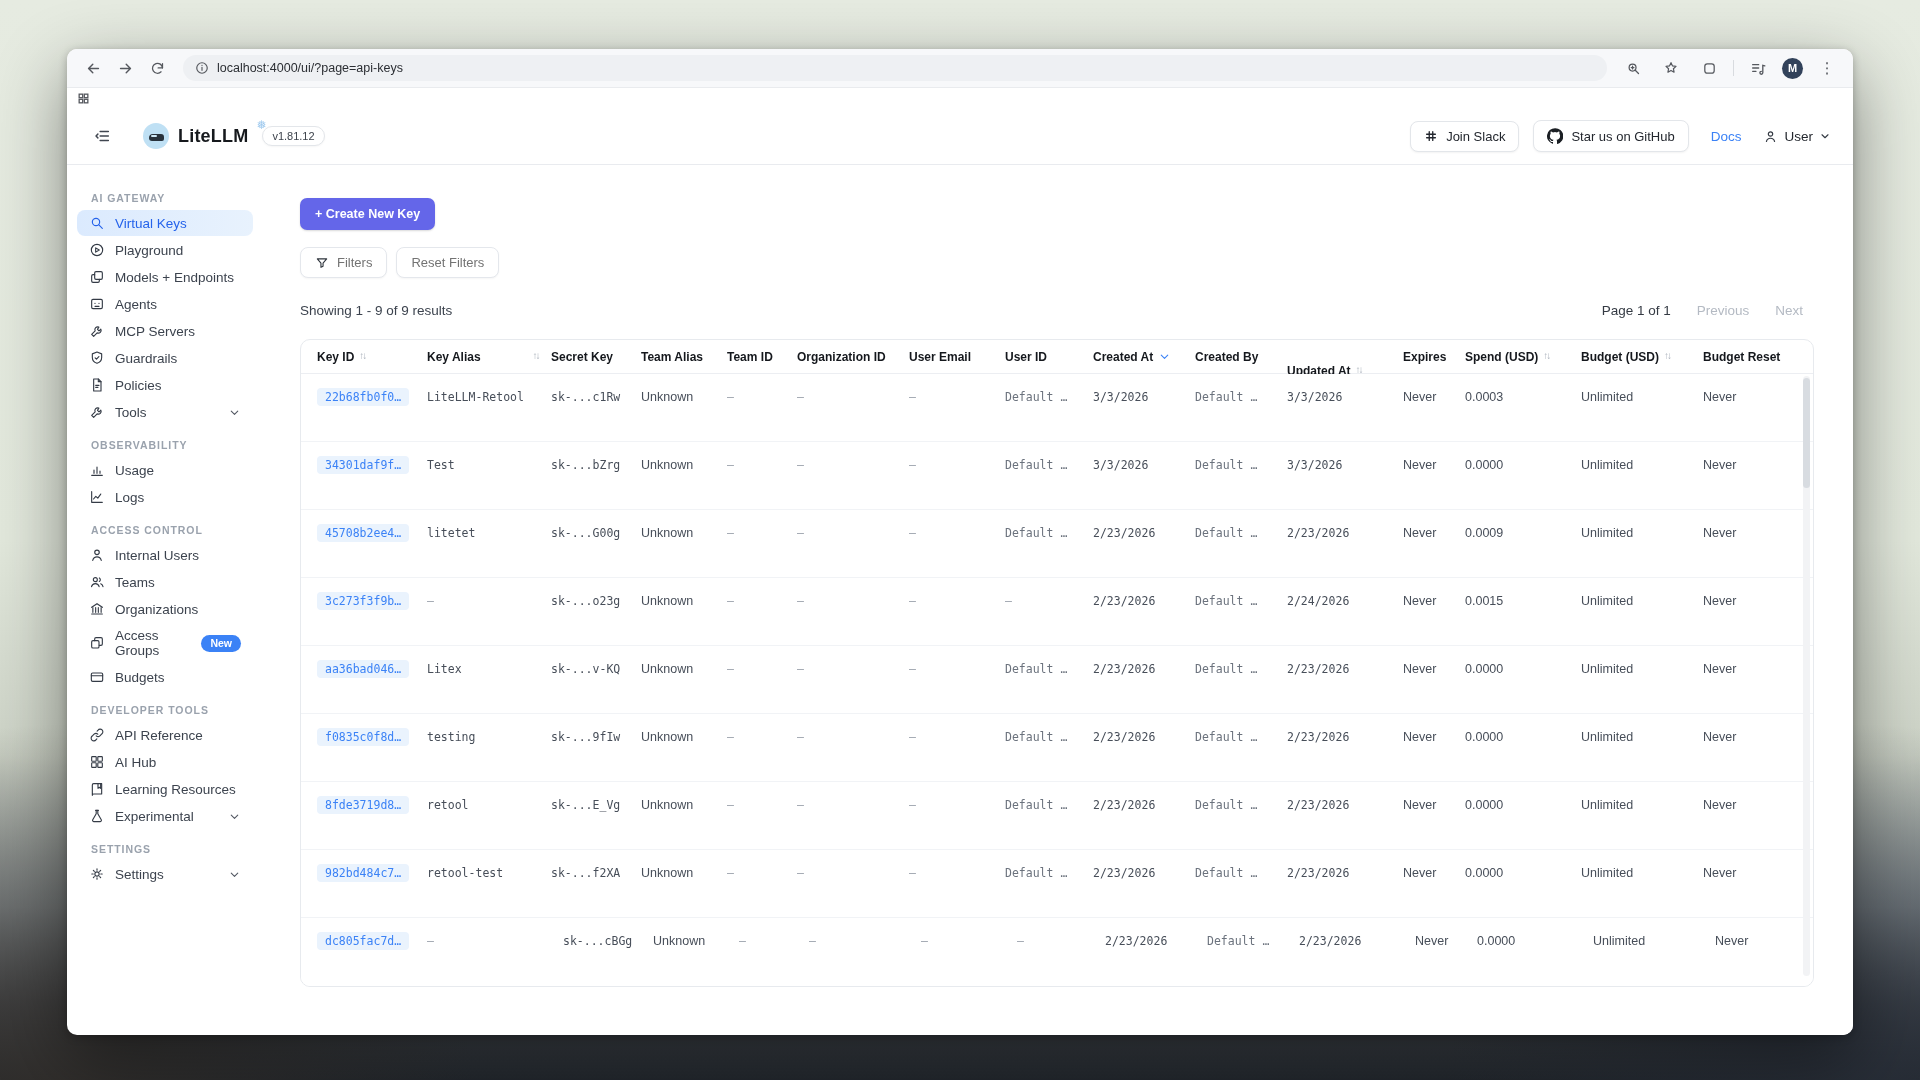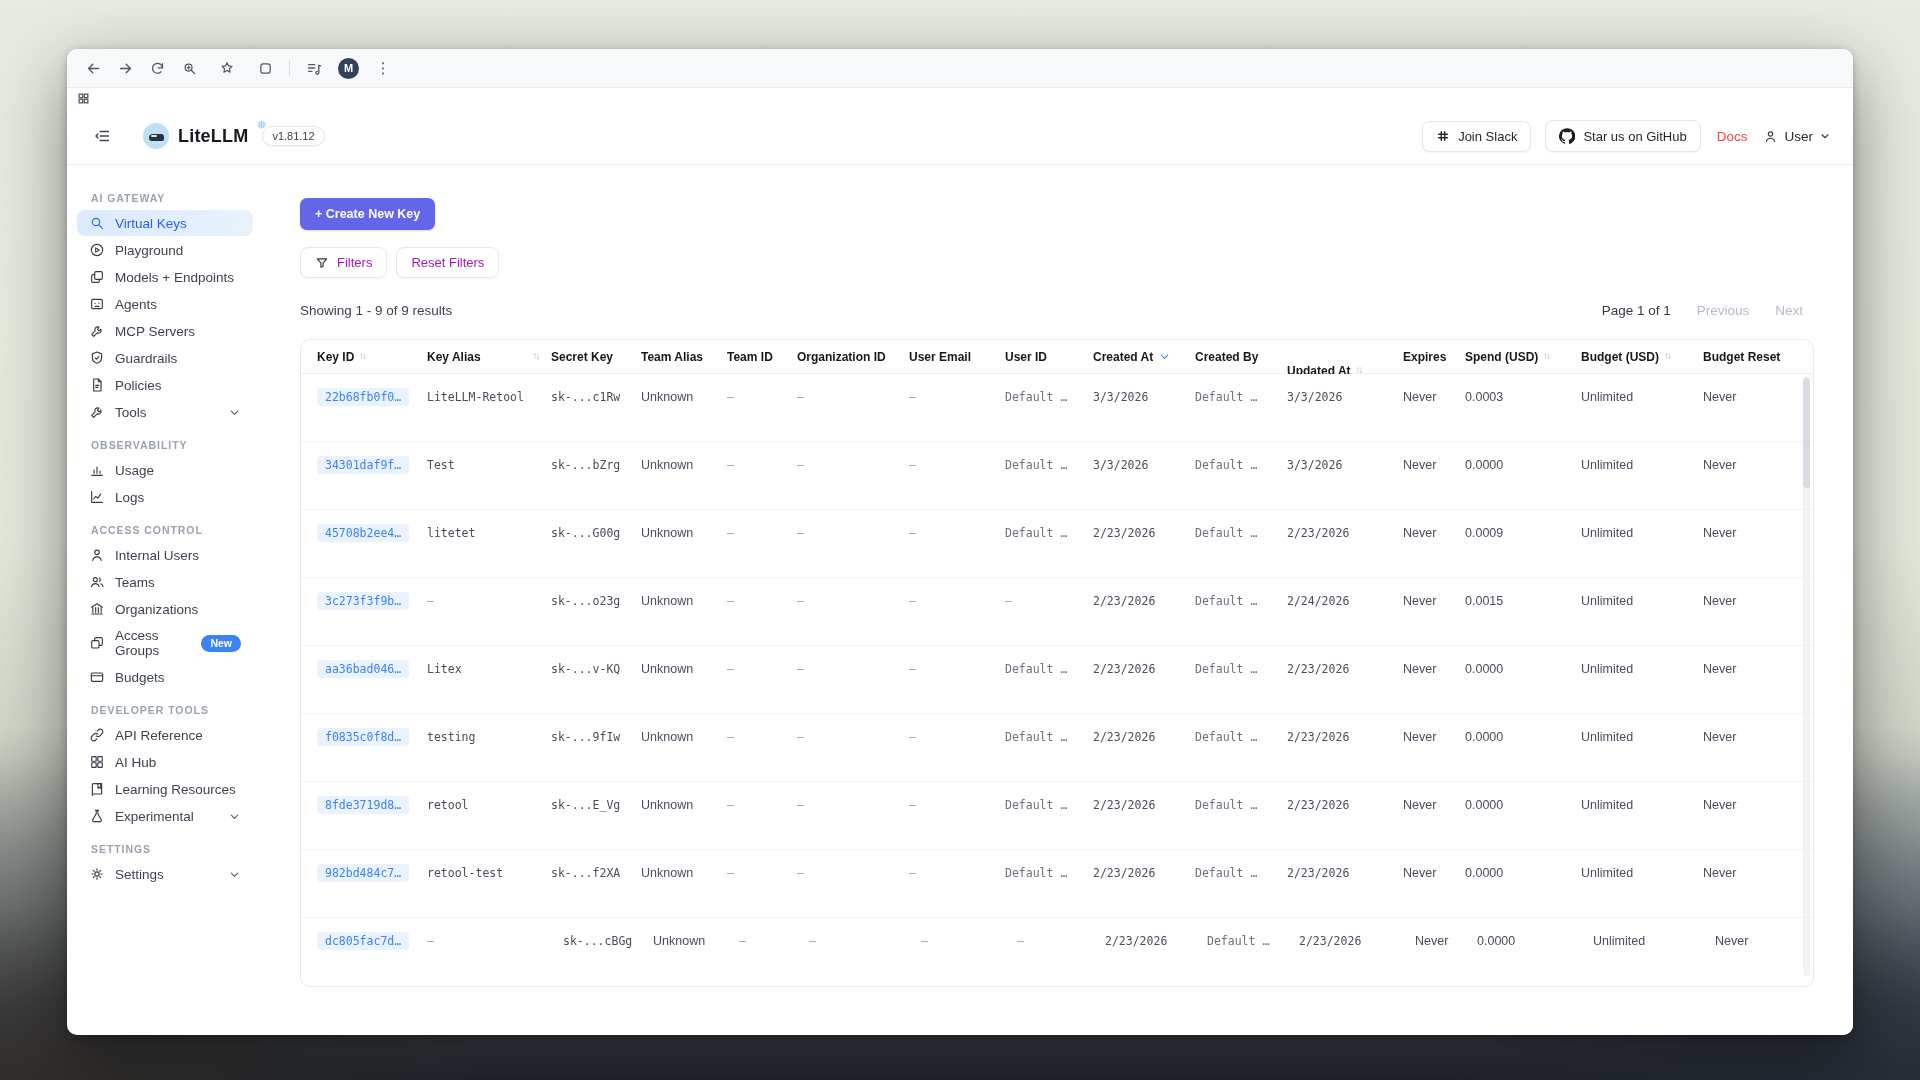--- a/index.html
+++ b/index.html
@@ -32,38 +32,38 @@
   .collapse-btn{width:26px;height:26px;display:flex;align-items:center;justify-content:center;color:#404650;margin-right:28px;}
   .logo-wrap{display:flex;align-items:center;gap:9px;}
   .logo-circle{width:26px;height:26px;border-radius:50%;background:#bfe0f4;display:flex;align-items:center;justify-content:center;position:relative;overflow:hidden;}
   .logo-train{width:15px;height:7px;background:#28323c;border-radius:4px 3px 2px 3px;position:relative;top:1px;}
   .logo-train:after{content:"";position:absolute;left:2px;top:1.5px;width:6px;height:2px;background:#cfe9f7;border-radius:1px;}
   .brand{font-size:18px;font-weight:700;color:#16191d;letter-spacing:.2px;}
   .ver-badge{margin-left:14px;position:relative;font-size:11px;color:#3d434c;background:#fff;border:1px solid #e3e6ea;border-radius:10px;padding:3px 9px;box-shadow:0 1px 2px rgba(0,0,0,.04);}
   .ver-spark{position:absolute;left:-7px;top:-9px;color:#9ec9ee;font-size:12px;}
   .header-right{margin-left:auto;display:flex;align-items:center;gap:14px;}
   .hbtn{display:flex;align-items:center;gap:8px;background:#fff;border:1px solid #e3e6ea;border-radius:8px;padding:7px 13px;font-size:13px;font-weight:500;color:#23272e;box-shadow:0 1px 2px rgba(0,0,0,.05);cursor:pointer;}
-  .docs-link{font-size:13.5px;color:#ef4444;margin:0 2px;cursor:pointer;}
+  .docs-link{font-size:13.5px;color:#3b82f6;margin:0 8px;cursor:pointer;}
   .user-menu{display:flex;align-items:center;gap:6px;font-size:13.5px;color:#23272e;cursor:pointer;}
 
   
   .body-wrap{display:flex;height:calc(986px - 58px - 56px);}
   .sidebar{width:196px;flex:none;padding-top:14px;overflow:hidden;}
   .sec-label{font-size:10.5px;font-weight:600;letter-spacing:.09em;color:#9aa2ad;padding:13px 24px 5px;}
   .side-item{display:flex;align-items:center;gap:10px;margin:1px 10px;padding:5px 12px;border-radius:8px;font-size:13.5px;color:#3c434e;cursor:pointer;}
   .side-item .ic{width:16px;height:16px;flex:none;color:#343b46;display:flex;align-items:center;}
   .side-item.active{background:linear-gradient(90deg,#dbeafe,#e8f2fd);color:#2563eb;}
   .side-item.active .ic{color:#2563eb;}
   .side-item .chev{margin-left:auto;color:#525862;display:flex;}
   .badge-new{margin-left:auto;background:#3b82f6;color:#fff;font-size:10.5px;font-weight:600;border-radius:999px;padding:2.5px 9px;}
 
   .main{flex:1;position:relative;background:#fff;}
   .create-btn{position:absolute;left:37px;top:33px;background:#6466e9;color:#fff;font-size:12.5px;font-weight:700;border:none;border-radius:7px;padding:9px 15px;cursor:pointer;box-shadow:0 1px 2px rgba(0,0,0,.15);}
   .filter-row{position:absolute;left:37px;top:82px;display:flex;gap:9px;}
-  .fbtn{display:flex;align-items:center;gap:8px;background:#fff;border:1px solid #e4e7ec;border-radius:8px;padding:7px 14px;font-size:13px;color:#a21caf;box-shadow:0 1px 2px rgba(0,0,0,.04);cursor:pointer;}
+  .fbtn{display:flex;align-items:center;gap:8px;background:#fff;border:1px solid #e4e7ec;border-radius:8px;padding:7px 14px;font-size:13px;color:#737373;box-shadow:0 1px 2px rgba(0,0,0,.04);cursor:pointer;}
   .results-line{position:absolute;left:37px;top:138px;font-size:13.5px;color:#3c434e;}
   .pager{position:absolute;right:50px;top:138px;display:flex;align-items:center;gap:26px;font-size:13.5px;}
   .pg-info{color:#343a43;font-weight:500;}
   .pg-btn{color:#b4bac3;cursor:default;}
 
   
   .table-card{position:absolute;left:37px;top:174px;width:1512px;height:646px;border:1px solid #e7eaee;border-radius:10px;background:#fff;overflow:hidden;}
   .t-head{display:flex;align-items:center;height:33px;padding-left:16px;border-bottom:1px solid #eceef2;}
   .th{display:flex;align-items:center;font-size:12px;font-weight:700;color:#15181d;flex:none;}
   .sort-ud{font-size:10px;color:#a9b0ba;margin-left:5px;letter-spacing:-2px;position:relative;top:-1px;}
@@ -97,20 +97,30 @@
     <div class="nav-ic">
       <svg width="17" height="17" viewBox="0 0 24 24" fill="none" stroke="currentColor" stroke-width="2" stroke-linecap="round" stroke-linejoin="round">
           <path d="M5 12h14M13 6l6 6-6 6"></path>
         </svg>
     </div>
     <div class="nav-ic">
       <svg width="15" height="15" viewBox="0 0 24 24" fill="none" stroke="currentColor" stroke-width="2" stroke-linecap="round" stroke-linejoin="round">
           <path d="M20 11a8 8 0 1 0-2.3 6.3"></path>
           <path d="M20 4v7h-7"></path>
         </svg>
+    </div>
+    <div class="url-pill">
+      <span style="display:flex;color:#55585e;">
+        <svg width="14" height="14" viewBox="0 0 24 24" fill="none" stroke="currentColor" stroke-width="2" stroke-linecap="round">
+            <circle cx="12" cy="12" r="9"></circle>
+            <path d="M12 11v5"></path>
+            <circle cx="12" cy="7.5" r="1" fill="currentColor" stroke="none"></circle>
+          </svg>
+      </span>
+      <span class="url-text">localhost:4000/ui/?page=api-keys</span>
     </div>
     <div class="chrome-right">
       <span class="nav-ic">
         <svg width="15" height="15" viewBox="0 0 24 24" fill="none" stroke="currentColor" stroke-width="2" stroke-linecap="round">
             <circle cx="10.5" cy="10.5" r="5.5"></circle>
             <path d="M14.8 14.8 20 20M8.3 10.5h4.4M10.5 8.3v4.4"></path>
           </svg>
       </span>
       <span class="nav-ic">
         <svg width="16" height="16" viewBox="0 0 24 24" fill="none" stroke="currentColor" stroke-width="1.8" stroke-linejoin="round">

